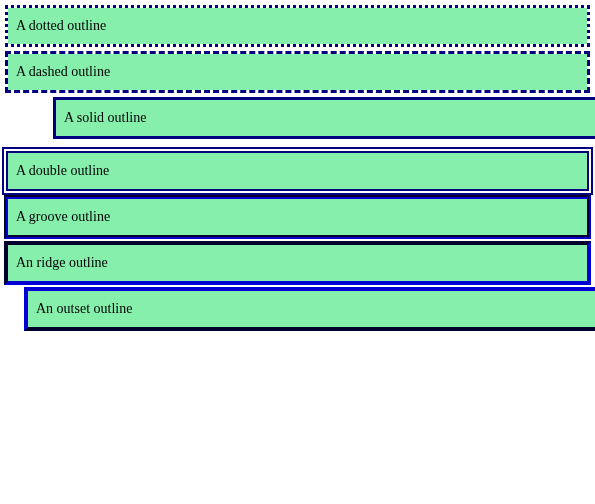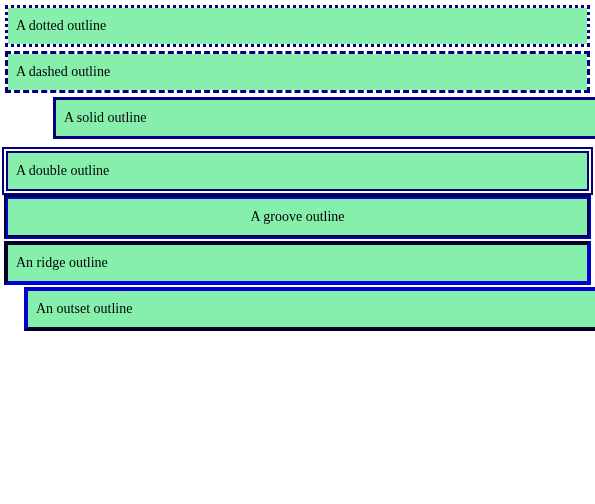--- a/index.html
+++ b/index.html
@@ -37,21 +37,20 @@
       margin-left: 48px;
     }
 
     .double {
       outline: 6px double #000080;
       margin-top: 17px;
     }
 
     .groove {
       outline: 4px groove #000080;
-      text-align: center;
     }
 
     .ridge {
       outline: 4px ridge #000080;
     }
 
     .inset {
       outline: 4px inset #000080;
     }
 

